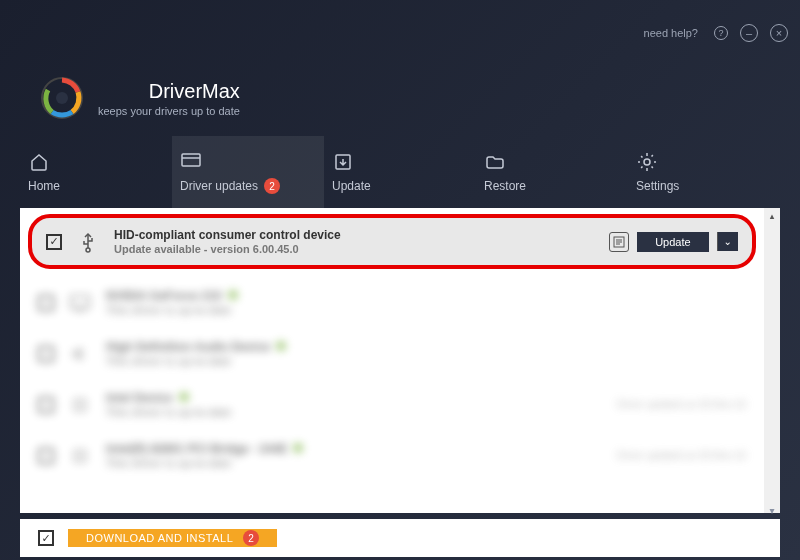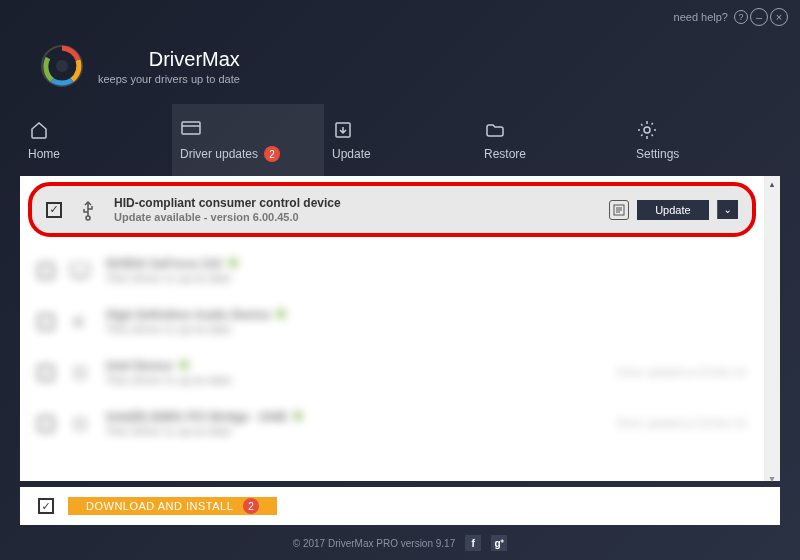--- a/index.html
+++ b/index.html
@@ -1,17 +1,17 @@
 <!DOCTYPE html>
 <html><head>
 <meta charset="utf-8">
 <style>
 * { margin: 0; padding: 0; box-sizing: border-box; font-family: -apple-system, BlinkMacSystemFont, "Segoe UI", Arial, sans-serif; }
 body { width: 800px; height: 560px; background: linear-gradient(135deg, #1a1f2e 0%, #2a3142 100%); overflow: hidden; }
-.titlebar { display: flex; justify-content: flex-end; align-items: center; padding: 8px 12px; gap: 2px; }
+.titlebar { display: flex; justify-content: flex-end; align-items: center; padding: 24px 12px; gap: 12px; }
 .help-link { color: #9ba3b3; font-size: 11px; cursor: pointer; }
 .help-icon { width: 14px; height: 14px; border: 1px solid #9ba3b3; border-radius: 50%; color: #9ba3b3; display: inline-flex; align-items: center; justify-content: center; font-size: 9px; margin-left: 4px; }
 .win-btn { width: 18px; height: 18px; border: 1px solid #9ba3b3; border-radius: 50%; color: #9ba3b3; display: inline-flex; align-items: center; justify-content: center; font-size: 11px; cursor: pointer; }
 .brand { display: flex; align-items: center; gap: 14px; padding: 10px 40px 16px; }
 .brand-logo { width: 44px; height: 44px; position: relative; }
 .brand-logo svg { width: 100%; height: 100%; }
 .brand-text { color: #fff; }
 .brand-title { font-size: 20px; font-weight: 400; text-align: right; }
 .brand-tag { font-size: 11px; color: #a8b0c0; margin-top: 2px; }
 .nav { display: flex; padding: 0 20px; }

